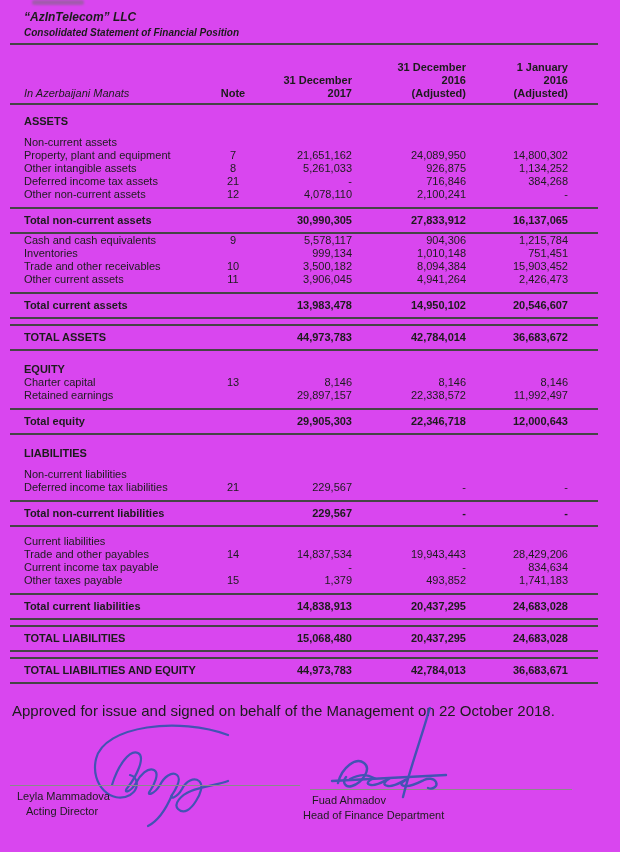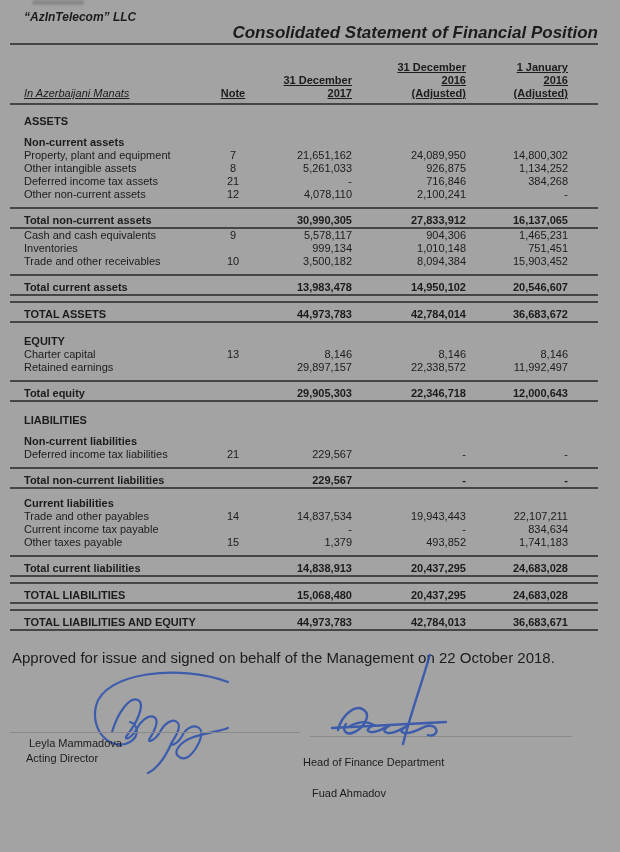--- a/index.html
+++ b/index.html
@@ -7,70 +7,70 @@
     --text:#1c1c1c;
     --ink:#3355ad;
     --sigline:#8a8a8a;
   }
   *{box-sizing:border-box;margin:0;padding:0;}
   html,body{background:#ffffff;}
   body{font-family:"Liberation Sans", sans-serif;color:var(--text);}
   .page{
     position:relative;
     width:620px;height:852px;
-    background:#a3a3a3;
+    background:#d946ef;
     padding:10px 22px 0 10px;
     overflow:hidden;
   }
   .smudge{
     position:absolute;left:32px;top:0;width:52px;height:5px;
     background:#6f6f6f;opacity:.5;border-radius:2px;filter:blur(1px);
   }
   
   .title-block{padding-left:14px;}
   .company{font-size:12px;font-weight:bold;font-style:italic;line-height:15px;}
-  .doc-title{font-size:17px;font-weight:bold;font-style:italic;line-height:15px;text-align:right;}
+  .doc-title{font-size:10px;font-weight:bold;font-style:italic;line-height:15px;}
   .title-rule{border-top:2px solid var(--rule);margin-top:3px;}
 
   
   table{width:100%;border-collapse:collapse;table-layout:fixed;}
   col.c1{width:200px;} col.c2{width:46px;} col.c3{width:118px;} col.c4{width:116px;} col.c5{width:108px;}
   th,td{font-size:11px;line-height:13px;padding:0;vertical-align:bottom;}
-  thead th{font-weight:bold;padding-top:16px;padding-bottom:3px;border-bottom:2px solid var(--rule);text-decoration:underline;}
+  thead th{font-weight:bold;padding-top:16px;padding-bottom:3px;border-bottom:2px solid var(--rule);}
   th.h-unit{font-style:italic;font-weight:normal;text-align:left;padding-left:14px;}
   th.h-note{text-align:center;}
   th.h-num{text-align:right;}
   td.c-label{padding-left:14px;text-align:left;}
   td.c-note{text-align:center;}
   td.c-num{text-align:right;}
   th:nth-child(3),td:nth-child(3){padding-right:22px;}
   th:nth-child(4),td:nth-child(4){padding-right:24px;}
   th:nth-child(5),td:nth-child(5){padding-right:30px;}
   tr.r-section td{font-weight:bold;padding-top:10px;}
   tr.r-section.bordered td{border-top:2px solid var(--rule);padding-top:12px;}
-  tr.r-sub td{font-weight:bold;padding-top:8px;}
+  tr.r-sub td{font-weight:normal;padding-top:8px;}
   tr.r-total td, tr.r-grand td{
     font-weight:bold;border-top:2px solid var(--rule);border-bottom:2px solid var(--rule);
-    padding-top:5px;
+    padding-top:5px;padding-bottom:5px;
   }
   tr.r-gap td{height:7px;padding:0;border:none;}
 
   
   .approval{font-size:15px;margin:18px 0 0 2px;position:relative;z-index:2;}
   .sig-area{position:relative;height:130px;margin-top:4px;}
   .sig-svg{position:absolute;pointer-events:none;}
   .sig-svg.left{left:50px;top:0;}
   .sig-svg.right{left:300px;top:-16px;z-index:3;}
   .sig-line{position:absolute;border-top:1.5px solid var(--sigline);}
   .sig-line.left{left:0;top:62px;width:290px;}
   .sig-line.right{left:300px;top:66px;width:262px;}
   .sig-name{position:absolute;font-size:11px;line-height:14px;}
-  .sig-name.n1{left:19px;top:66px;}
+  .sig-name.n1{left:7px;top:66px;}
   .sig-title.t1{left:16px;top:81px;}
-  .sig-name.n2{left:302px;top:70px;margin-top:46px;}
+  .sig-name.n2{left:302px;top:70px;}
   .sig-title.t2{left:293px;top:85px;}
   .sig-title{position:absolute;font-size:11px;line-height:14px;}
 </style>
 </head>
 <body>
 
 <div class="page">
   <div class="smudge"></div>
 
   <div class="title-block">
@@ -156,36 +156,43 @@
           <td class="c-note"></td>
           <td class="c-num">30,990,305</td>
           <td class="c-num">27,833,912</td>
           <td class="c-num">16,137,065</td>
         </tr>
         <tr class="r-item">
           <td class="c-label">Cash and cash equivalents</td>
           <td class="c-note">9</td>
           <td class="c-num">5,578,117</td>
           <td class="c-num">904,306</td>
-          <td class="c-num">1,465,231</td>
+          <td class="c-num">1,215,784</td>
         </tr>
         <tr class="r-item">
           <td class="c-label">Inventories</td>
           <td class="c-note"></td>
           <td class="c-num">999,134</td>
           <td class="c-num">1,010,148</td>
           <td class="c-num">751,451</td>
         </tr>
         <tr class="r-item">
           <td class="c-label">Trade and other receivables</td>
           <td class="c-note">10</td>
           <td class="c-num">3,500,182</td>
           <td class="c-num">8,094,384</td>
           <td class="c-num">15,903,452</td>
         </tr>
+        <tr class="r-item">
+          <td class="c-label">Other current assets</td>
+          <td class="c-note">11</td>
+          <td class="c-num">3,906,045</td>
+          <td class="c-num">4,941,264</td>
+          <td class="c-num">2,426,473</td>
+        </tr>
         <tr class="r-gap">
           <td colspan="5"></td>
         </tr>
         <tr class="r-total">
           <td class="c-label">Total current assets</td>
           <td class="c-note"></td>
           <td class="c-num">13,983,478</td>
           <td class="c-num">14,950,102</td>
           <td class="c-num">20,546,607</td>
         </tr>
@@ -266,21 +273,21 @@
           <td class="c-note"></td>
           <td class="c-num"></td>
           <td class="c-num"></td>
           <td class="c-num"></td>
         </tr>
         <tr class="r-item">
           <td class="c-label">Trade and other payables</td>
           <td class="c-note">14</td>
           <td class="c-num">14,837,534</td>
           <td class="c-num">19,943,443</td>
-          <td class="c-num">22,107,211</td>
+          <td class="c-num">28,429,206</td>
         </tr>
         <tr class="r-item">
           <td class="c-label">Current income tax payable</td>
           <td class="c-note"></td>
           <td class="c-num">-</td>
           <td class="c-num">-</td>
           <td class="c-num">834,634</td>
         </tr>
         <tr class="r-item">
           <td class="c-label">Other taxes payable</td>

